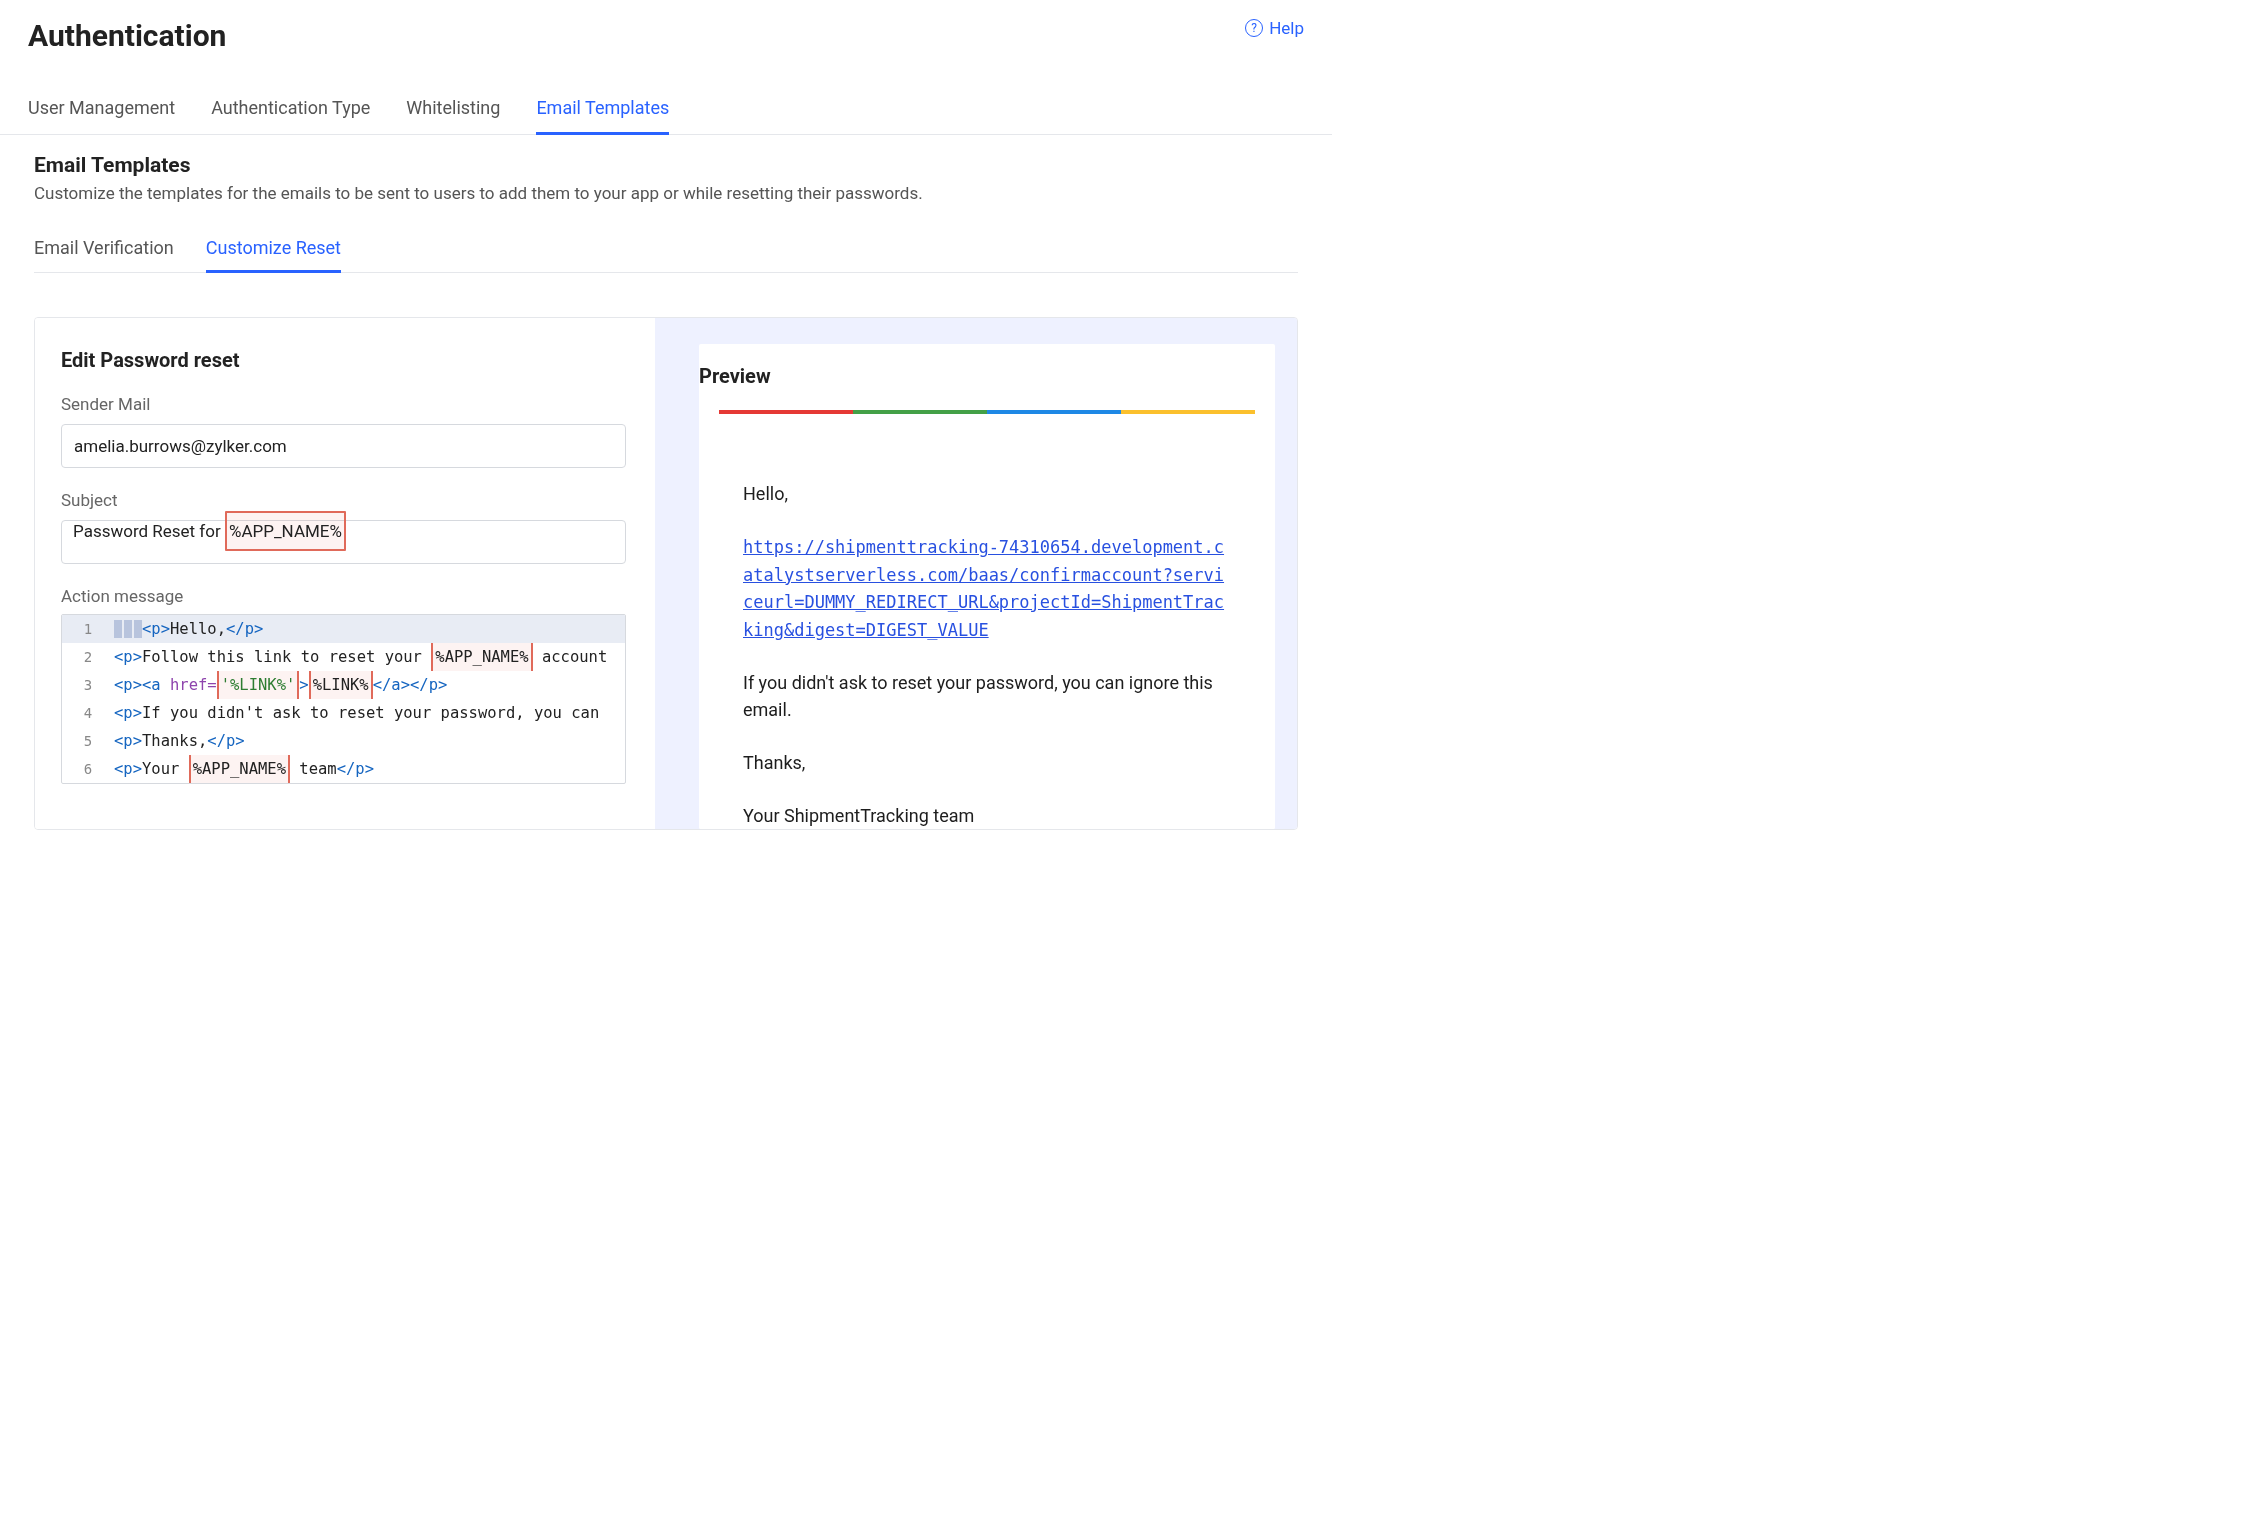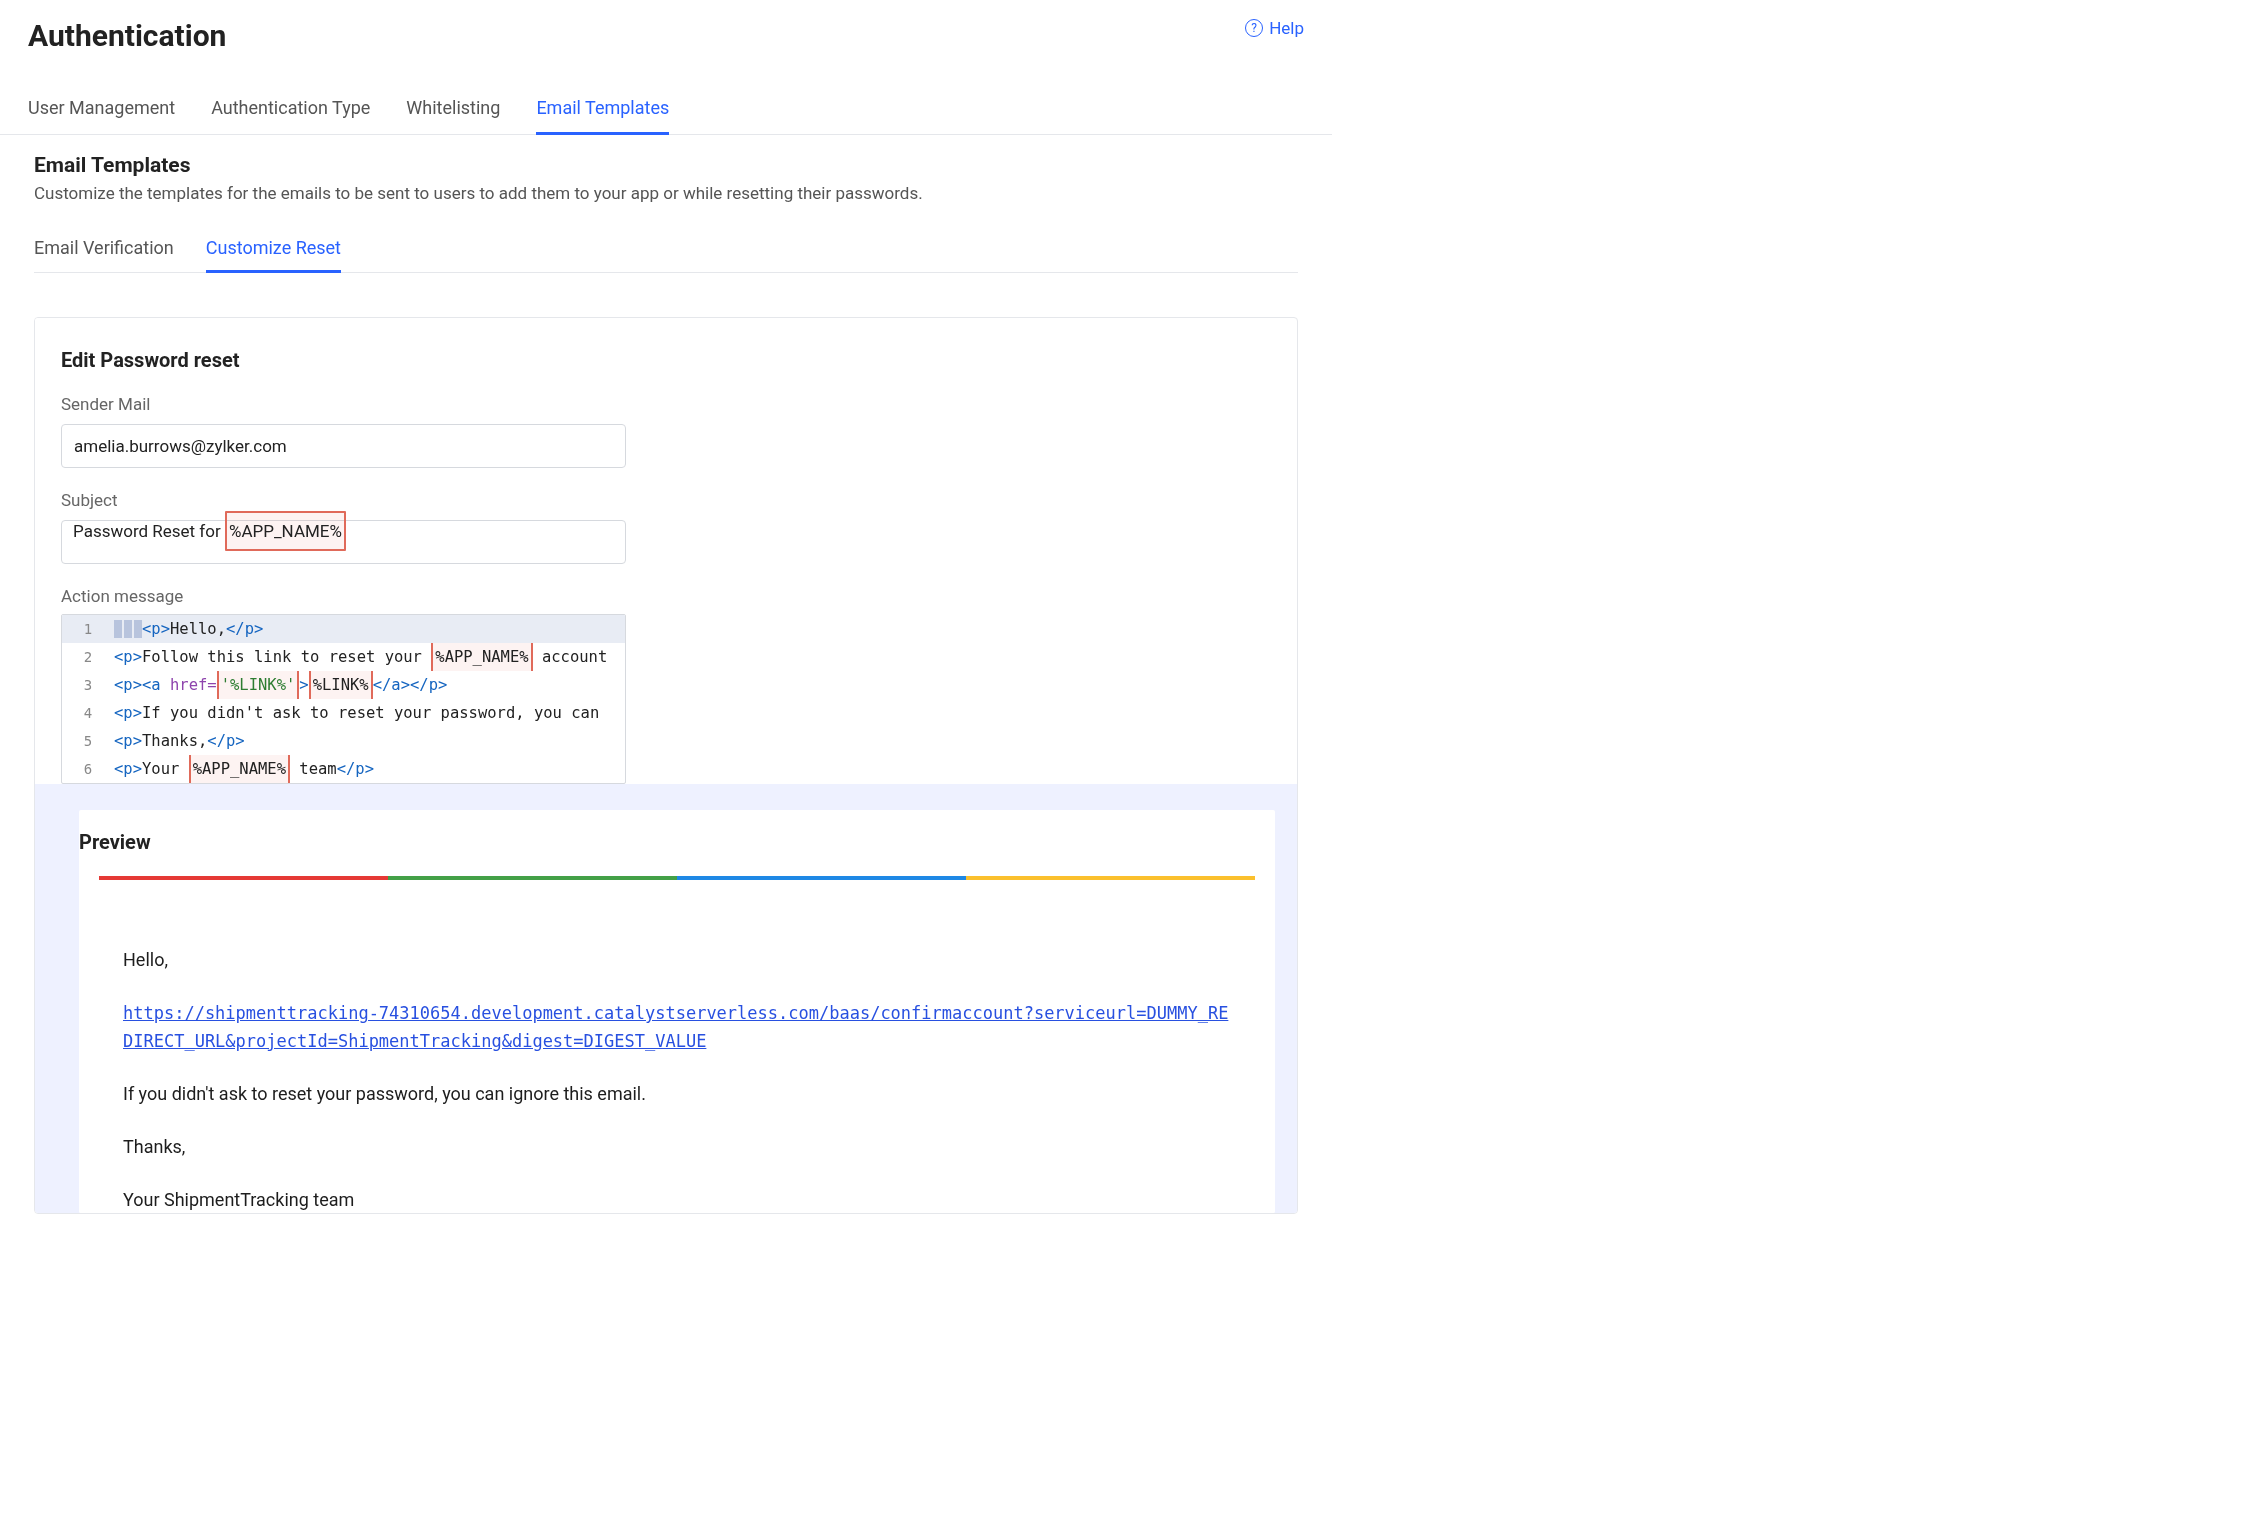--- a/index.html
+++ b/index.html
@@ -88,21 +88,20 @@
   .subtab.active {
     color: #2962ff;
     border-bottom-color: #2962ff;
   }
   .editor-wrap {
     display: flex;
     margin: 44px 34px 0 34px;
     border: 1px solid #e5e7eb;
     border-radius: 4px;
     overflow: hidden;
-    flex-direction: column;
   }
   .editor-left {
     width: 620px;
     padding: 30px 26px 0 26px;
     background: #fff;
   }
   .editor-right {
     flex: 1;
     background: #eef1ff;
     padding: 26px 22px 0 44px;

